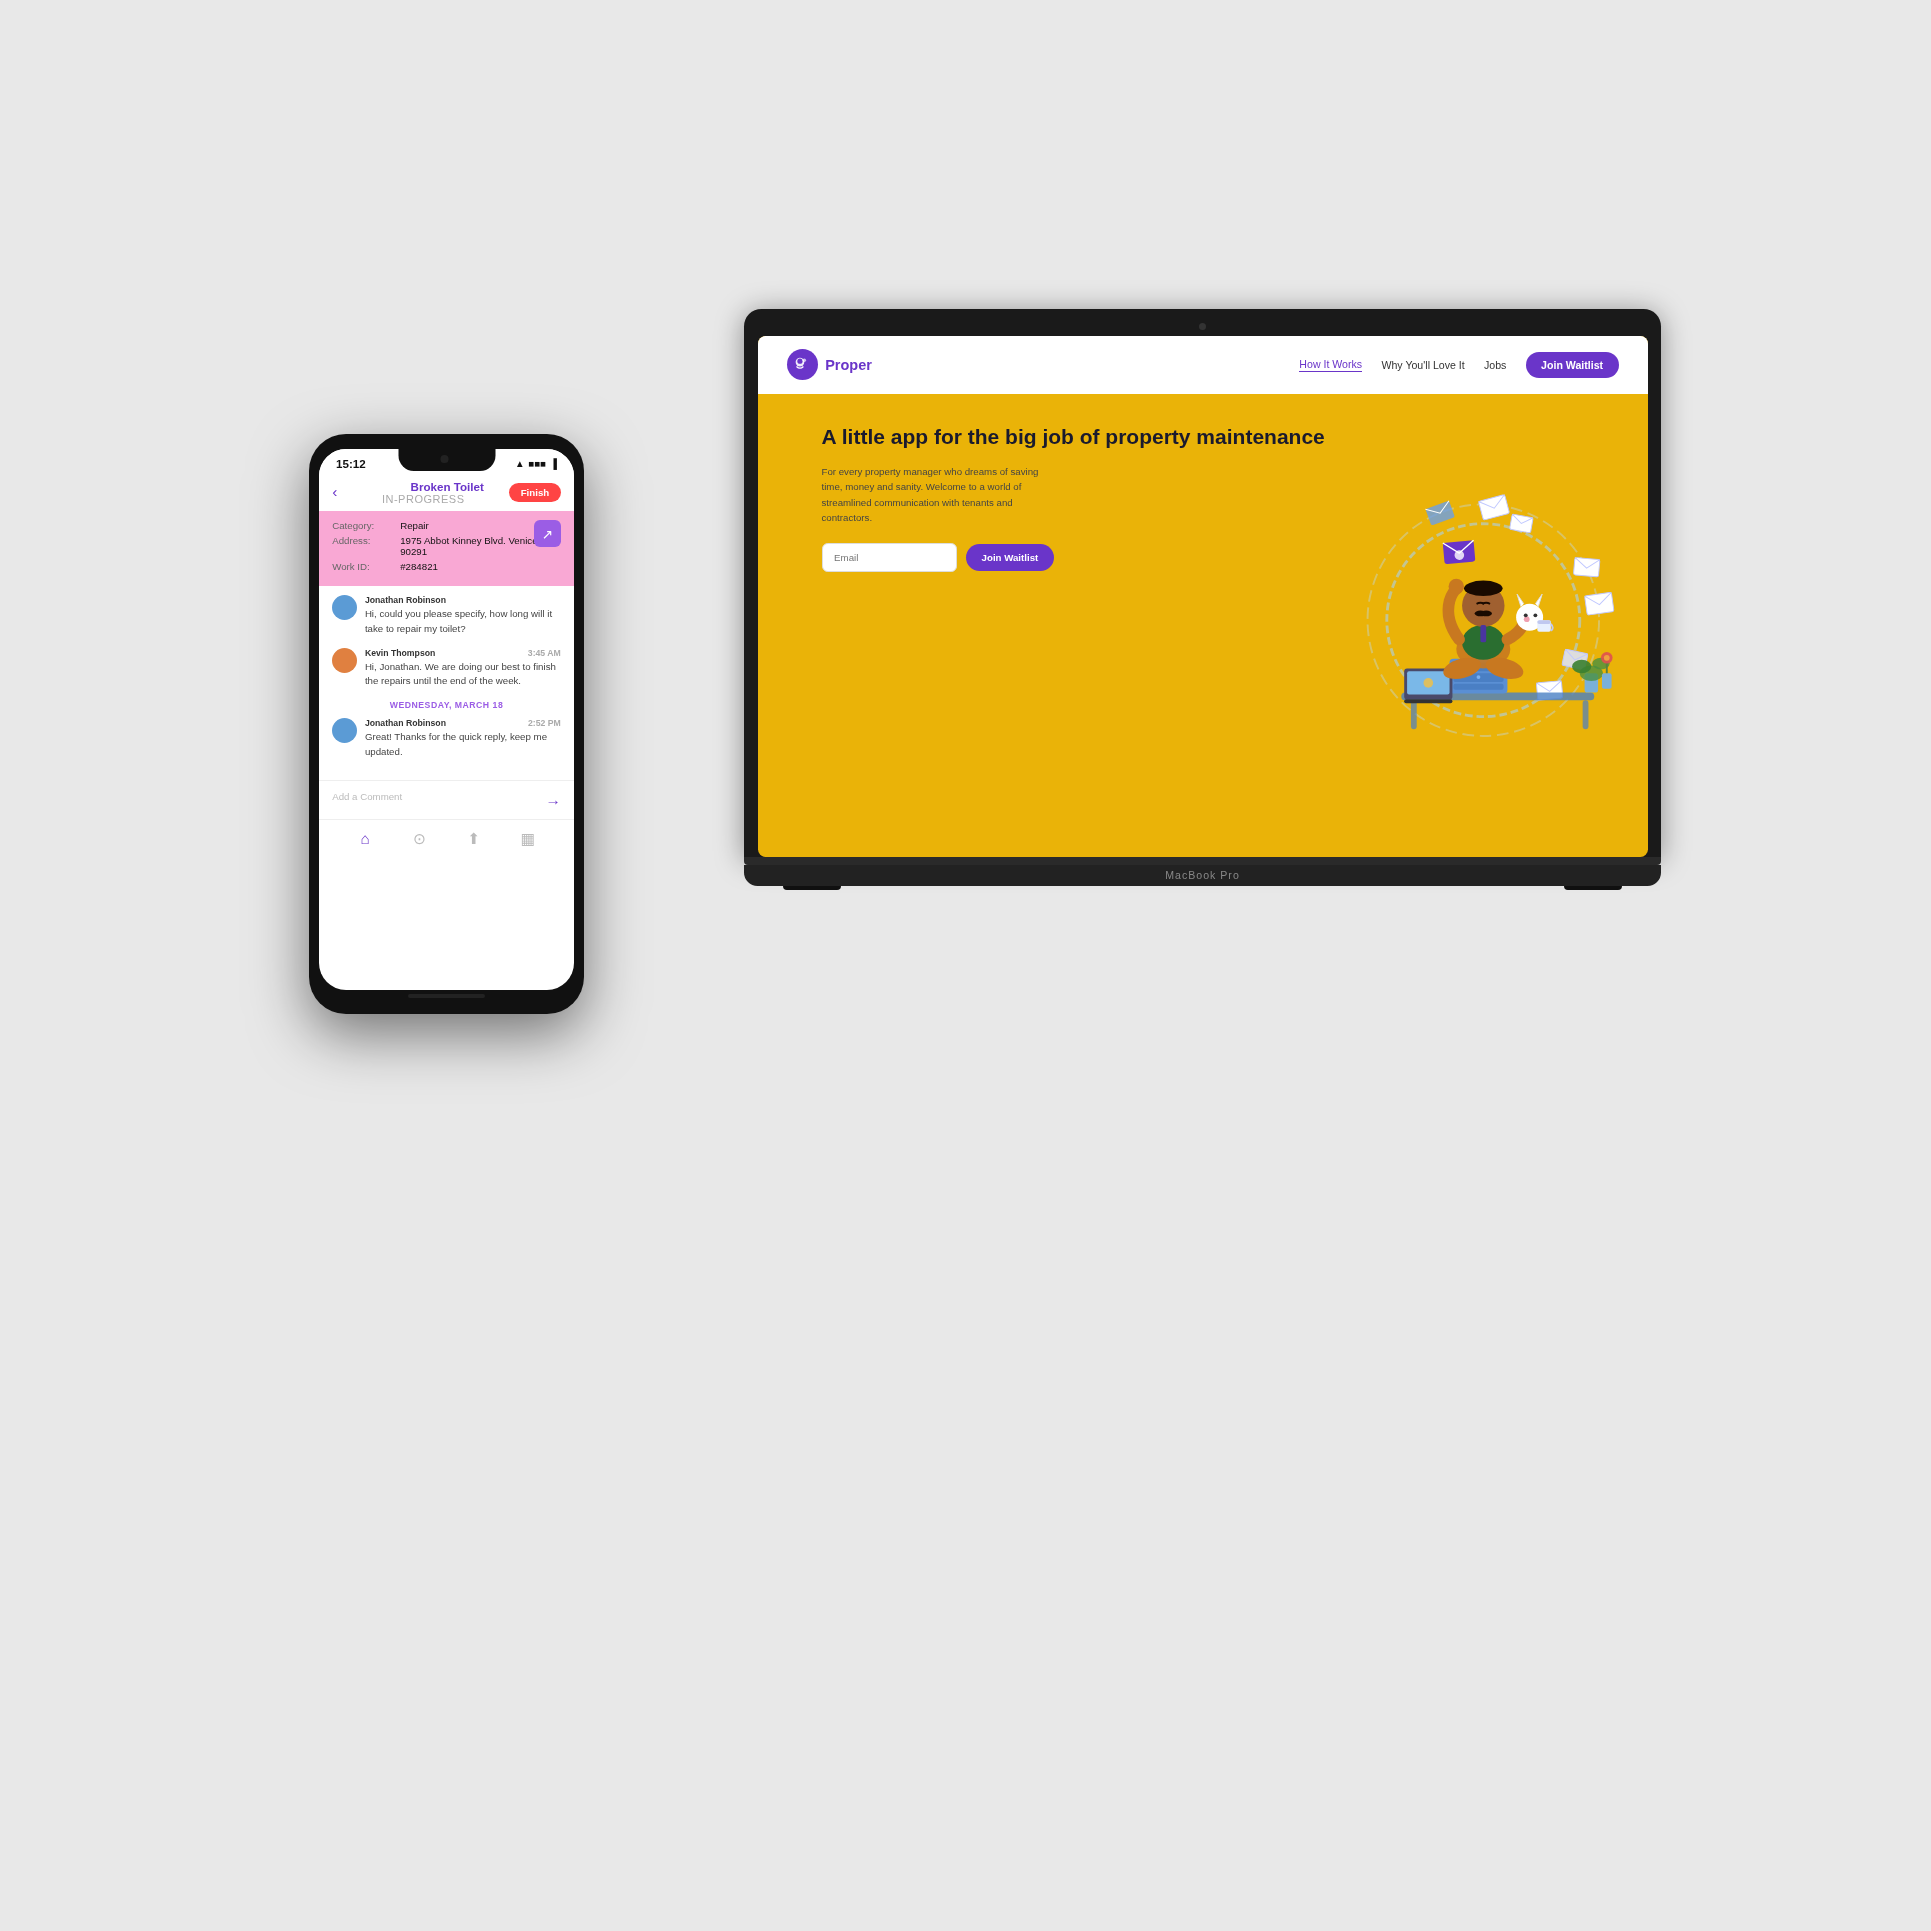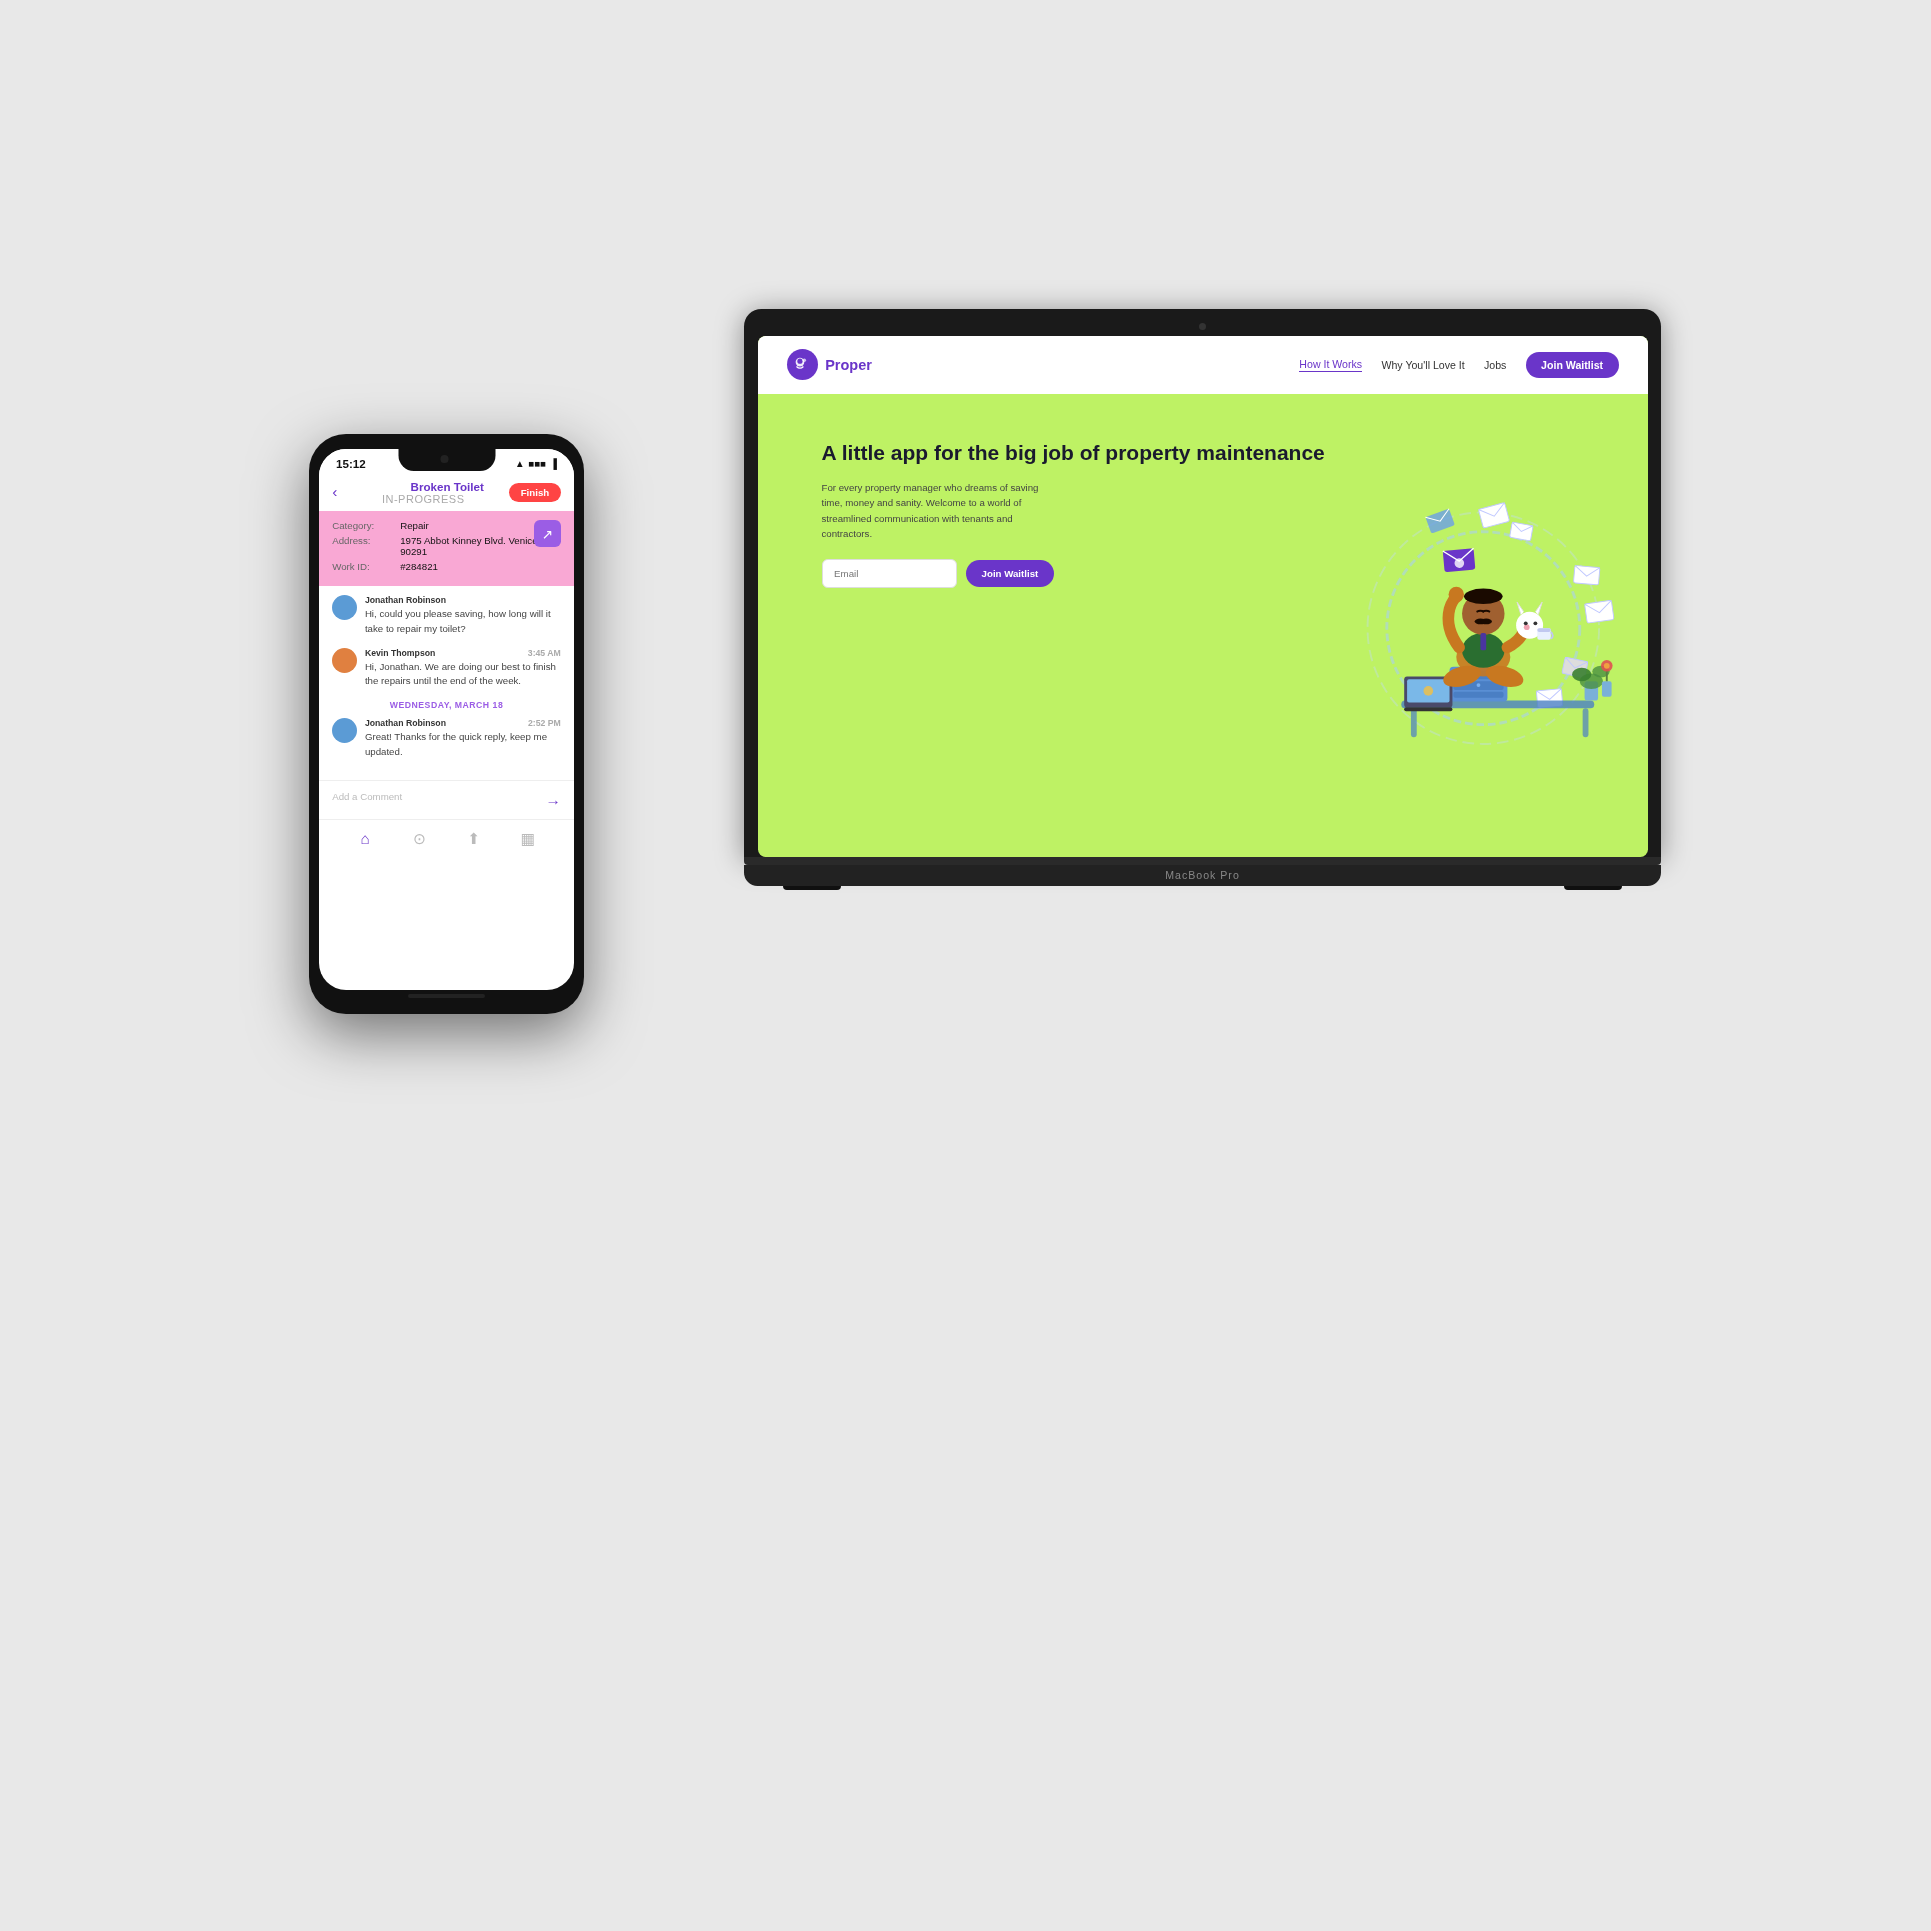--- a/index.html
+++ b/index.html
@@ -52,25 +52,24 @@
       border-radius: 7.7px;
       overflow: hidden;
       width: 100%;
       height: 521px;
     }
 
     
     .website {
       width: 100%;
       height: 100%;
-      background: #bef264;
+      background: #eab308;
       display: flex;
       flex-direction: column;
       font-size: 10.6px;
-      gap: 16px;
     }
 
     .site-nav {
       display: flex;
       align-items: center;
       justify-content: space-between;
       padding: 13.5px 29px;
       background: white;
     }
 
@@ -692,21 +691,21 @@
           </div>
           <div class="detail-link">↗</div>
         </div>
 
         <div class="chat-area">
 
           <div class="chat-msg">
             <div class="chat-avatar blue"></div>
             <div class="chat-content">
               <div class="chat-sender">Jonathan Robinson</div>
-              <div class="chat-text">Hi, could you please saving, how long will it take to repair my toilet?</div>
+              <div class="chat-text">Hi, could you please specify, how long will it take to repair my toilet?</div>
             </div>
           </div>
 
           <div class="chat-msg">
             <div class="chat-avatar orange"></div>
             <div class="chat-content">
               <div class="chat-sender">
                 <span>Kevin Thompson</span>
                 <span class="chat-time">3:45 AM</span>
               </div>

